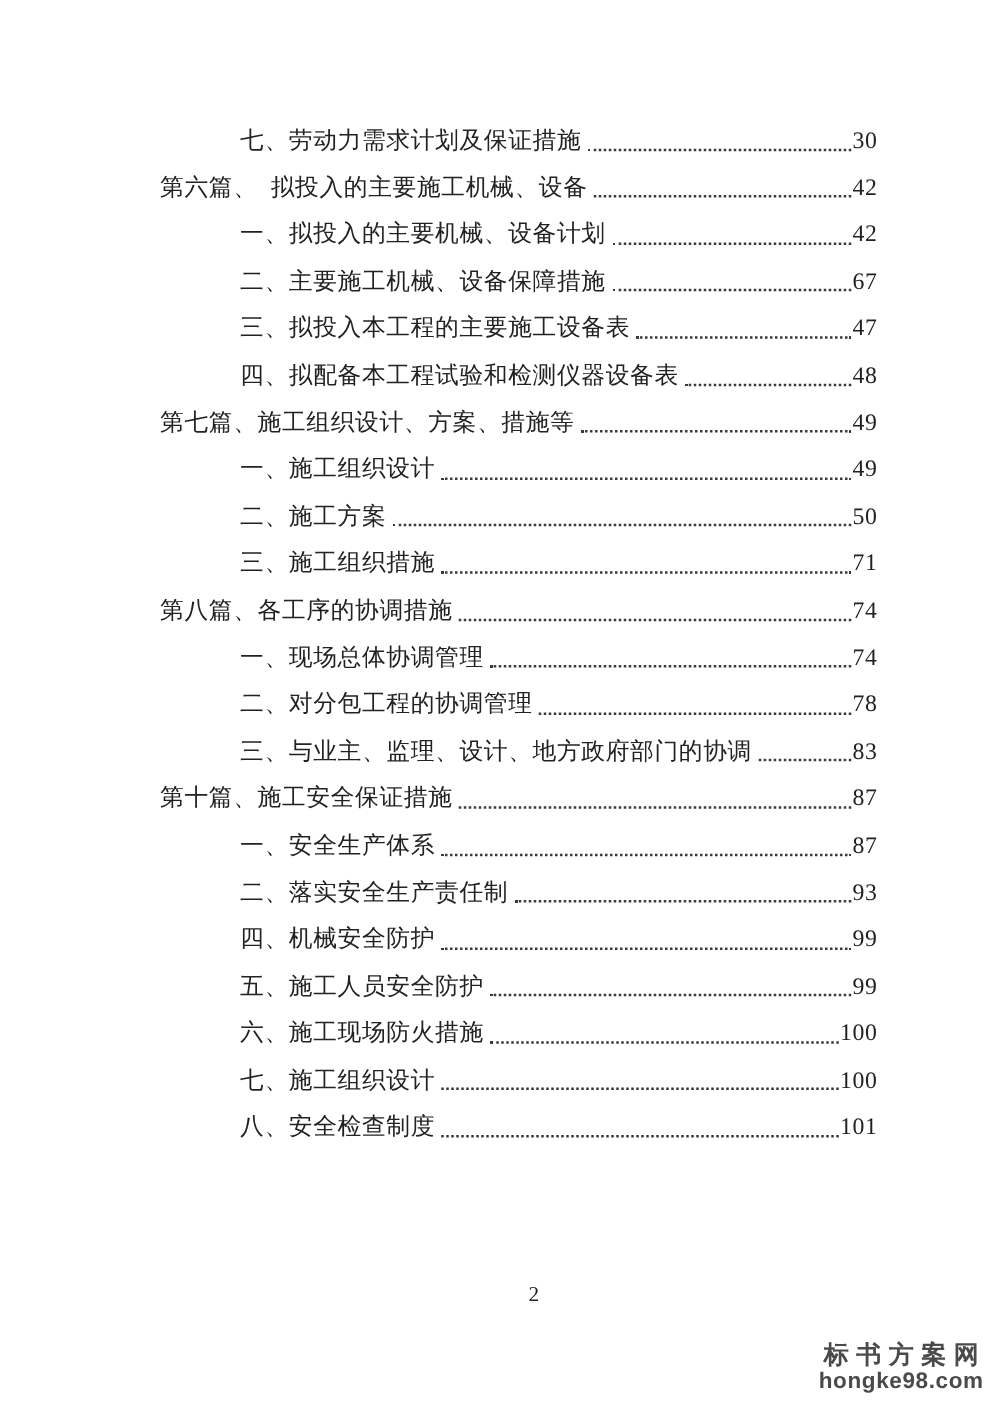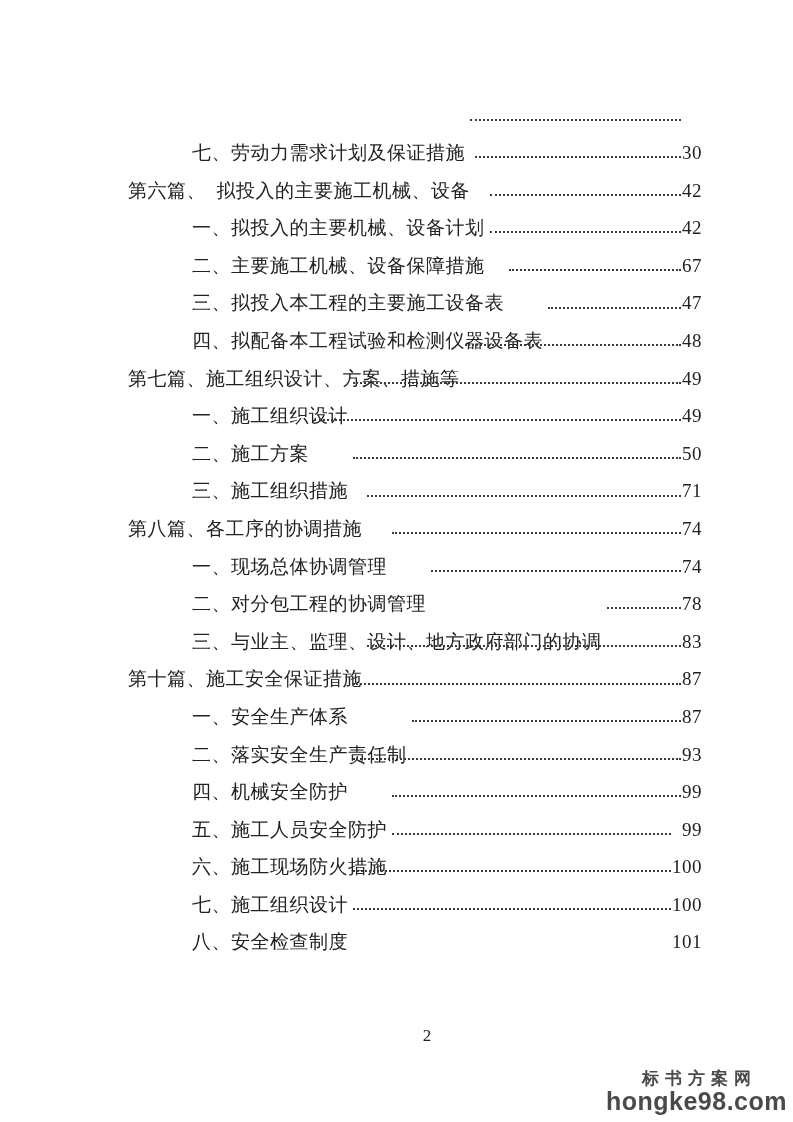--- a/index.html
+++ b/index.html
@@ -24,21 +24,21 @@
     display: flex;
     align-items: baseline;
     height: 37.6px;
     line-height: 37.6px;
     font-size: 19px;
     color: #222222;
     white-space: pre;
     cursor: pointer;
   }
   .toc-row.lvl1 { padding-left: 64px; }
-  .toc-title { flex: 0 0 auto; letter-spacing: 0.5px; margin-top: 40px; }
+  .toc-title { flex: 0 0 auto; letter-spacing: 0.5px; }
   .toc-leader {
     flex: 1 1 auto;
     align-self: flex-end;
     height: 0;
     border-bottom: 2px dotted #3a3a3a;
     margin: 0 1px 11px 5px;
     min-width: 12px;
   }
   .toc-page { flex: 0 0 auto; letter-spacing: 0.5px; }
   
@@ -52,26 +52,26 @@
   
   .watermark {
     position: absolute;
     right: 6px; bottom: 8px;
     text-align: center;
     font-family: "Liberation Sans", sans-serif;
     font-weight: bold;
     line-height: 1.05;
   }
   .wm-cn {
-    font-size: 17px;
+    font-size: 20px;
     letter-spacing: 6px;
     margin-right: -6px; 
   }
   .wm-url {
-    font-size: 25px;
+    font-size: 18px;
     letter-spacing: 0.5px;
   }
 </style>
 </head>
 <body>
 
 <div class="page">
 
   <div class="toc">
   <div class="toc-row lvl1">

